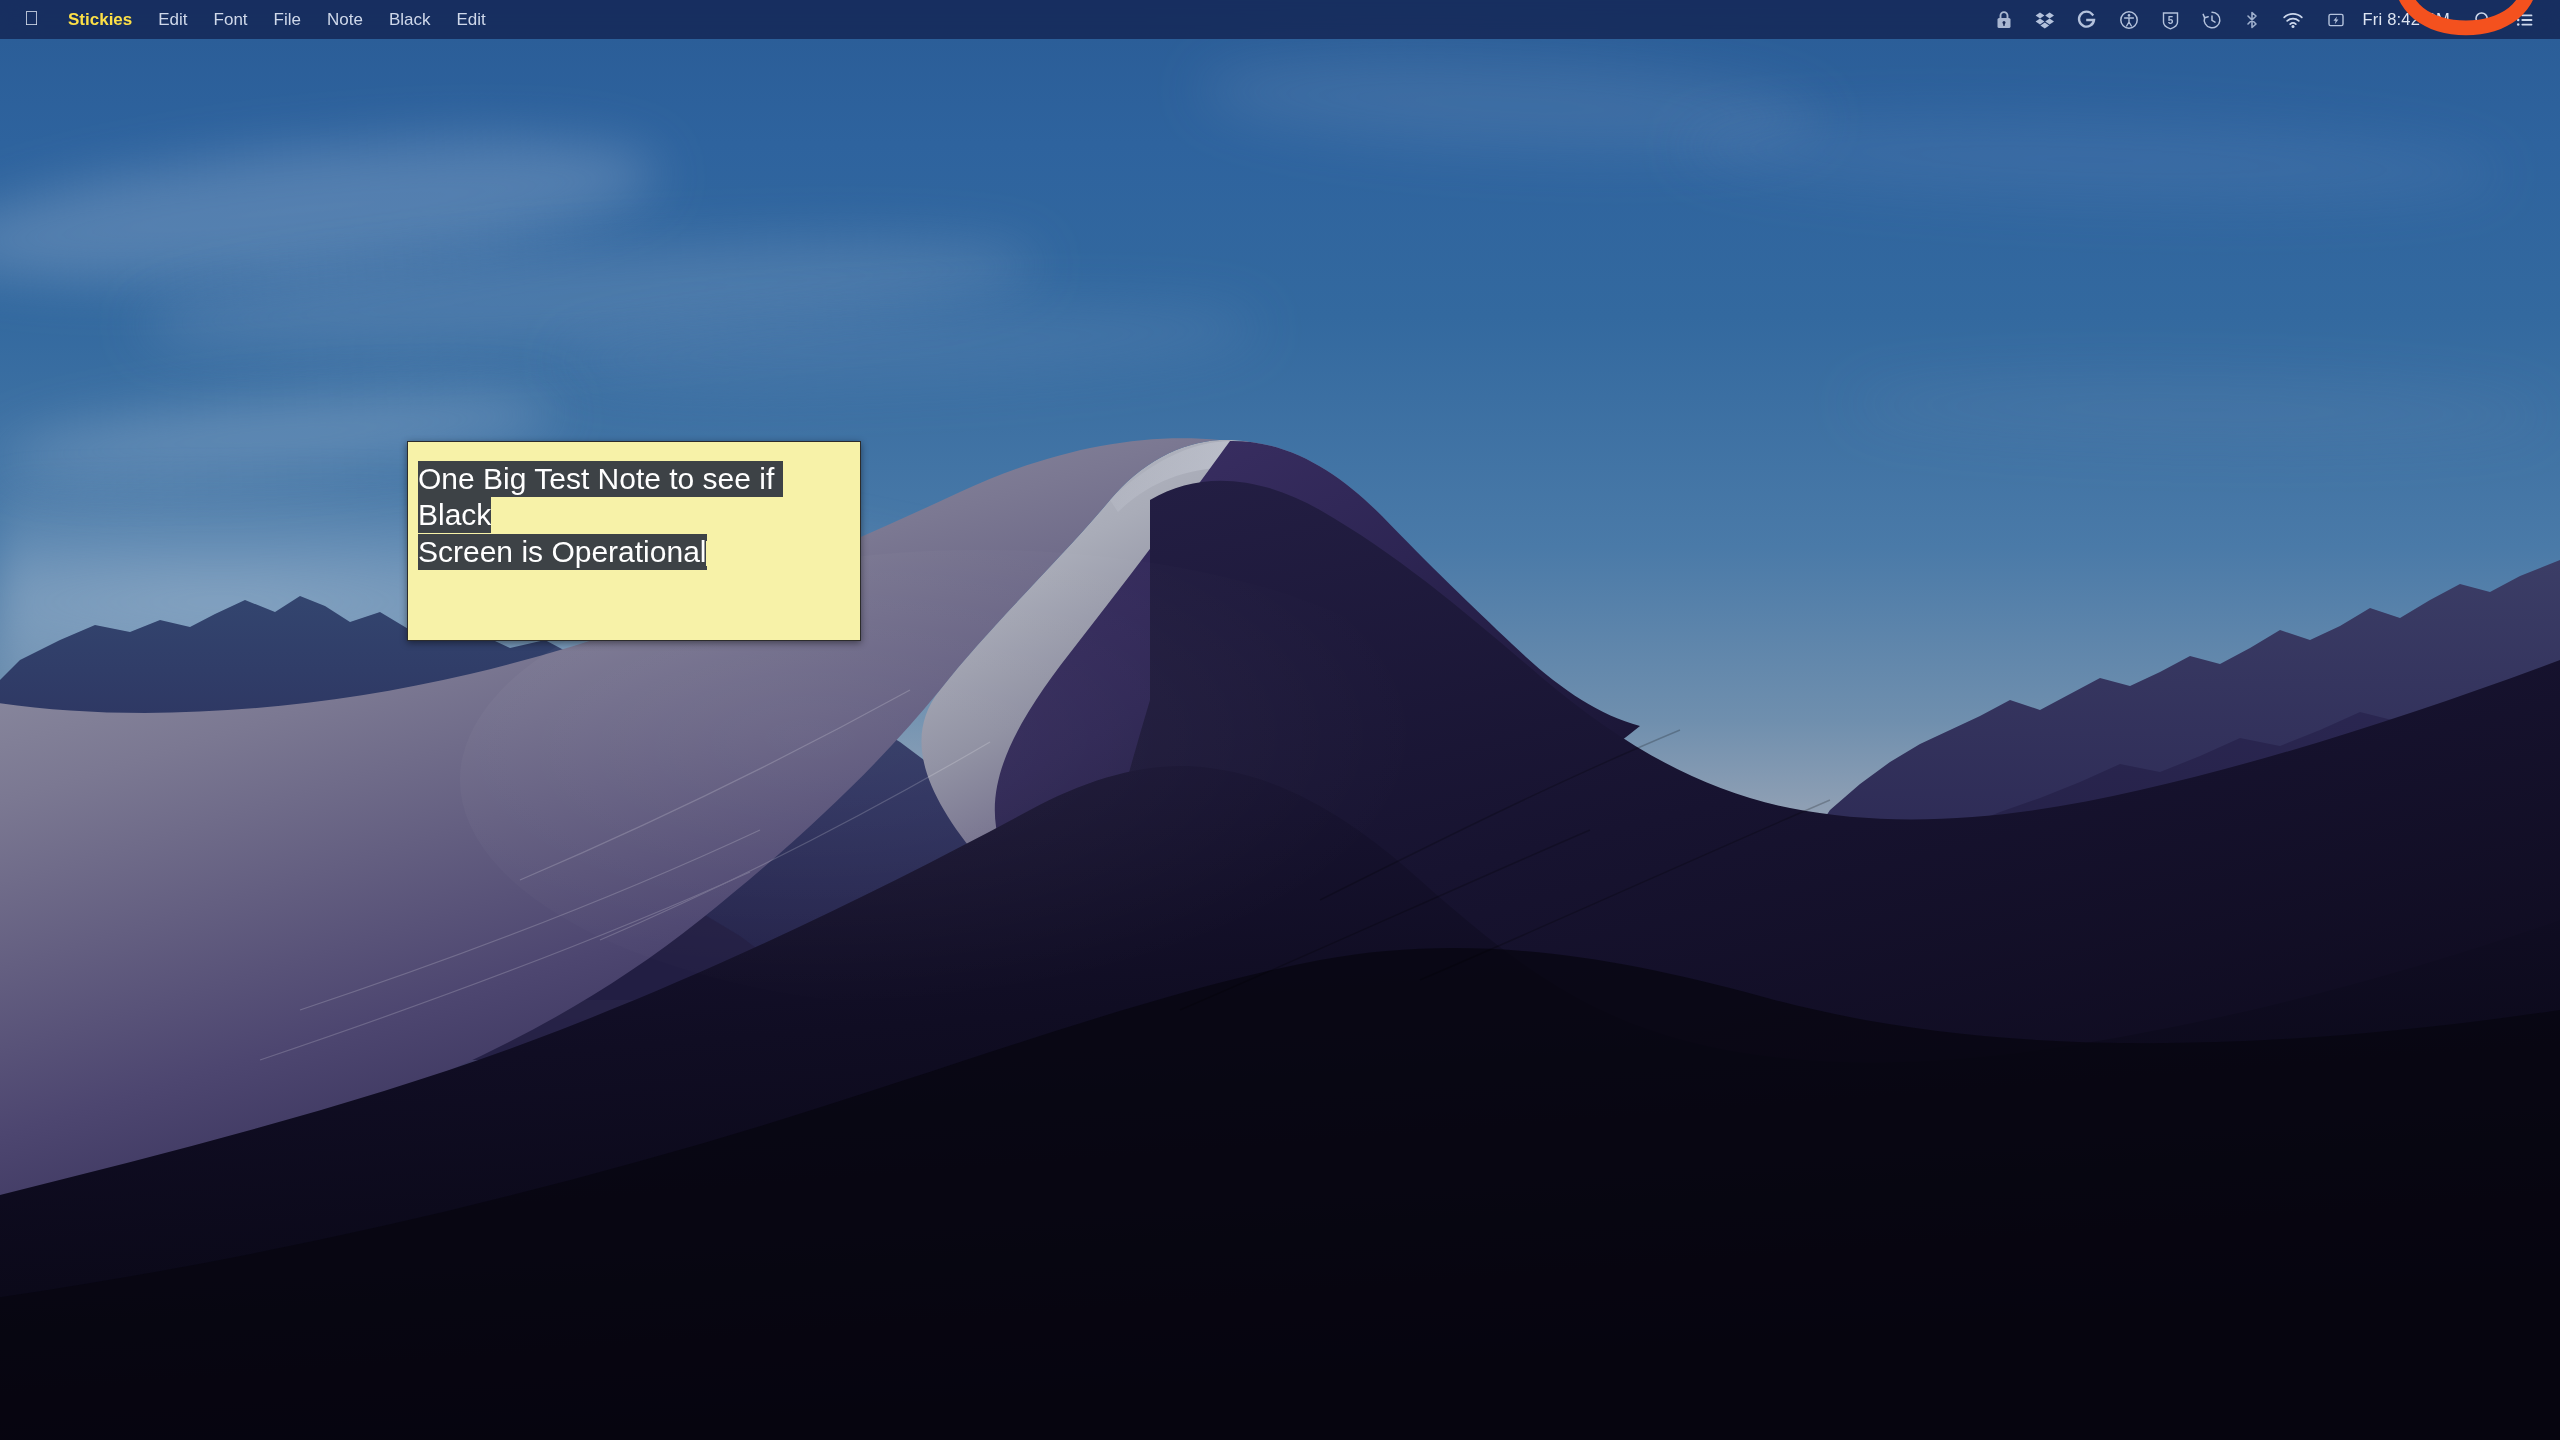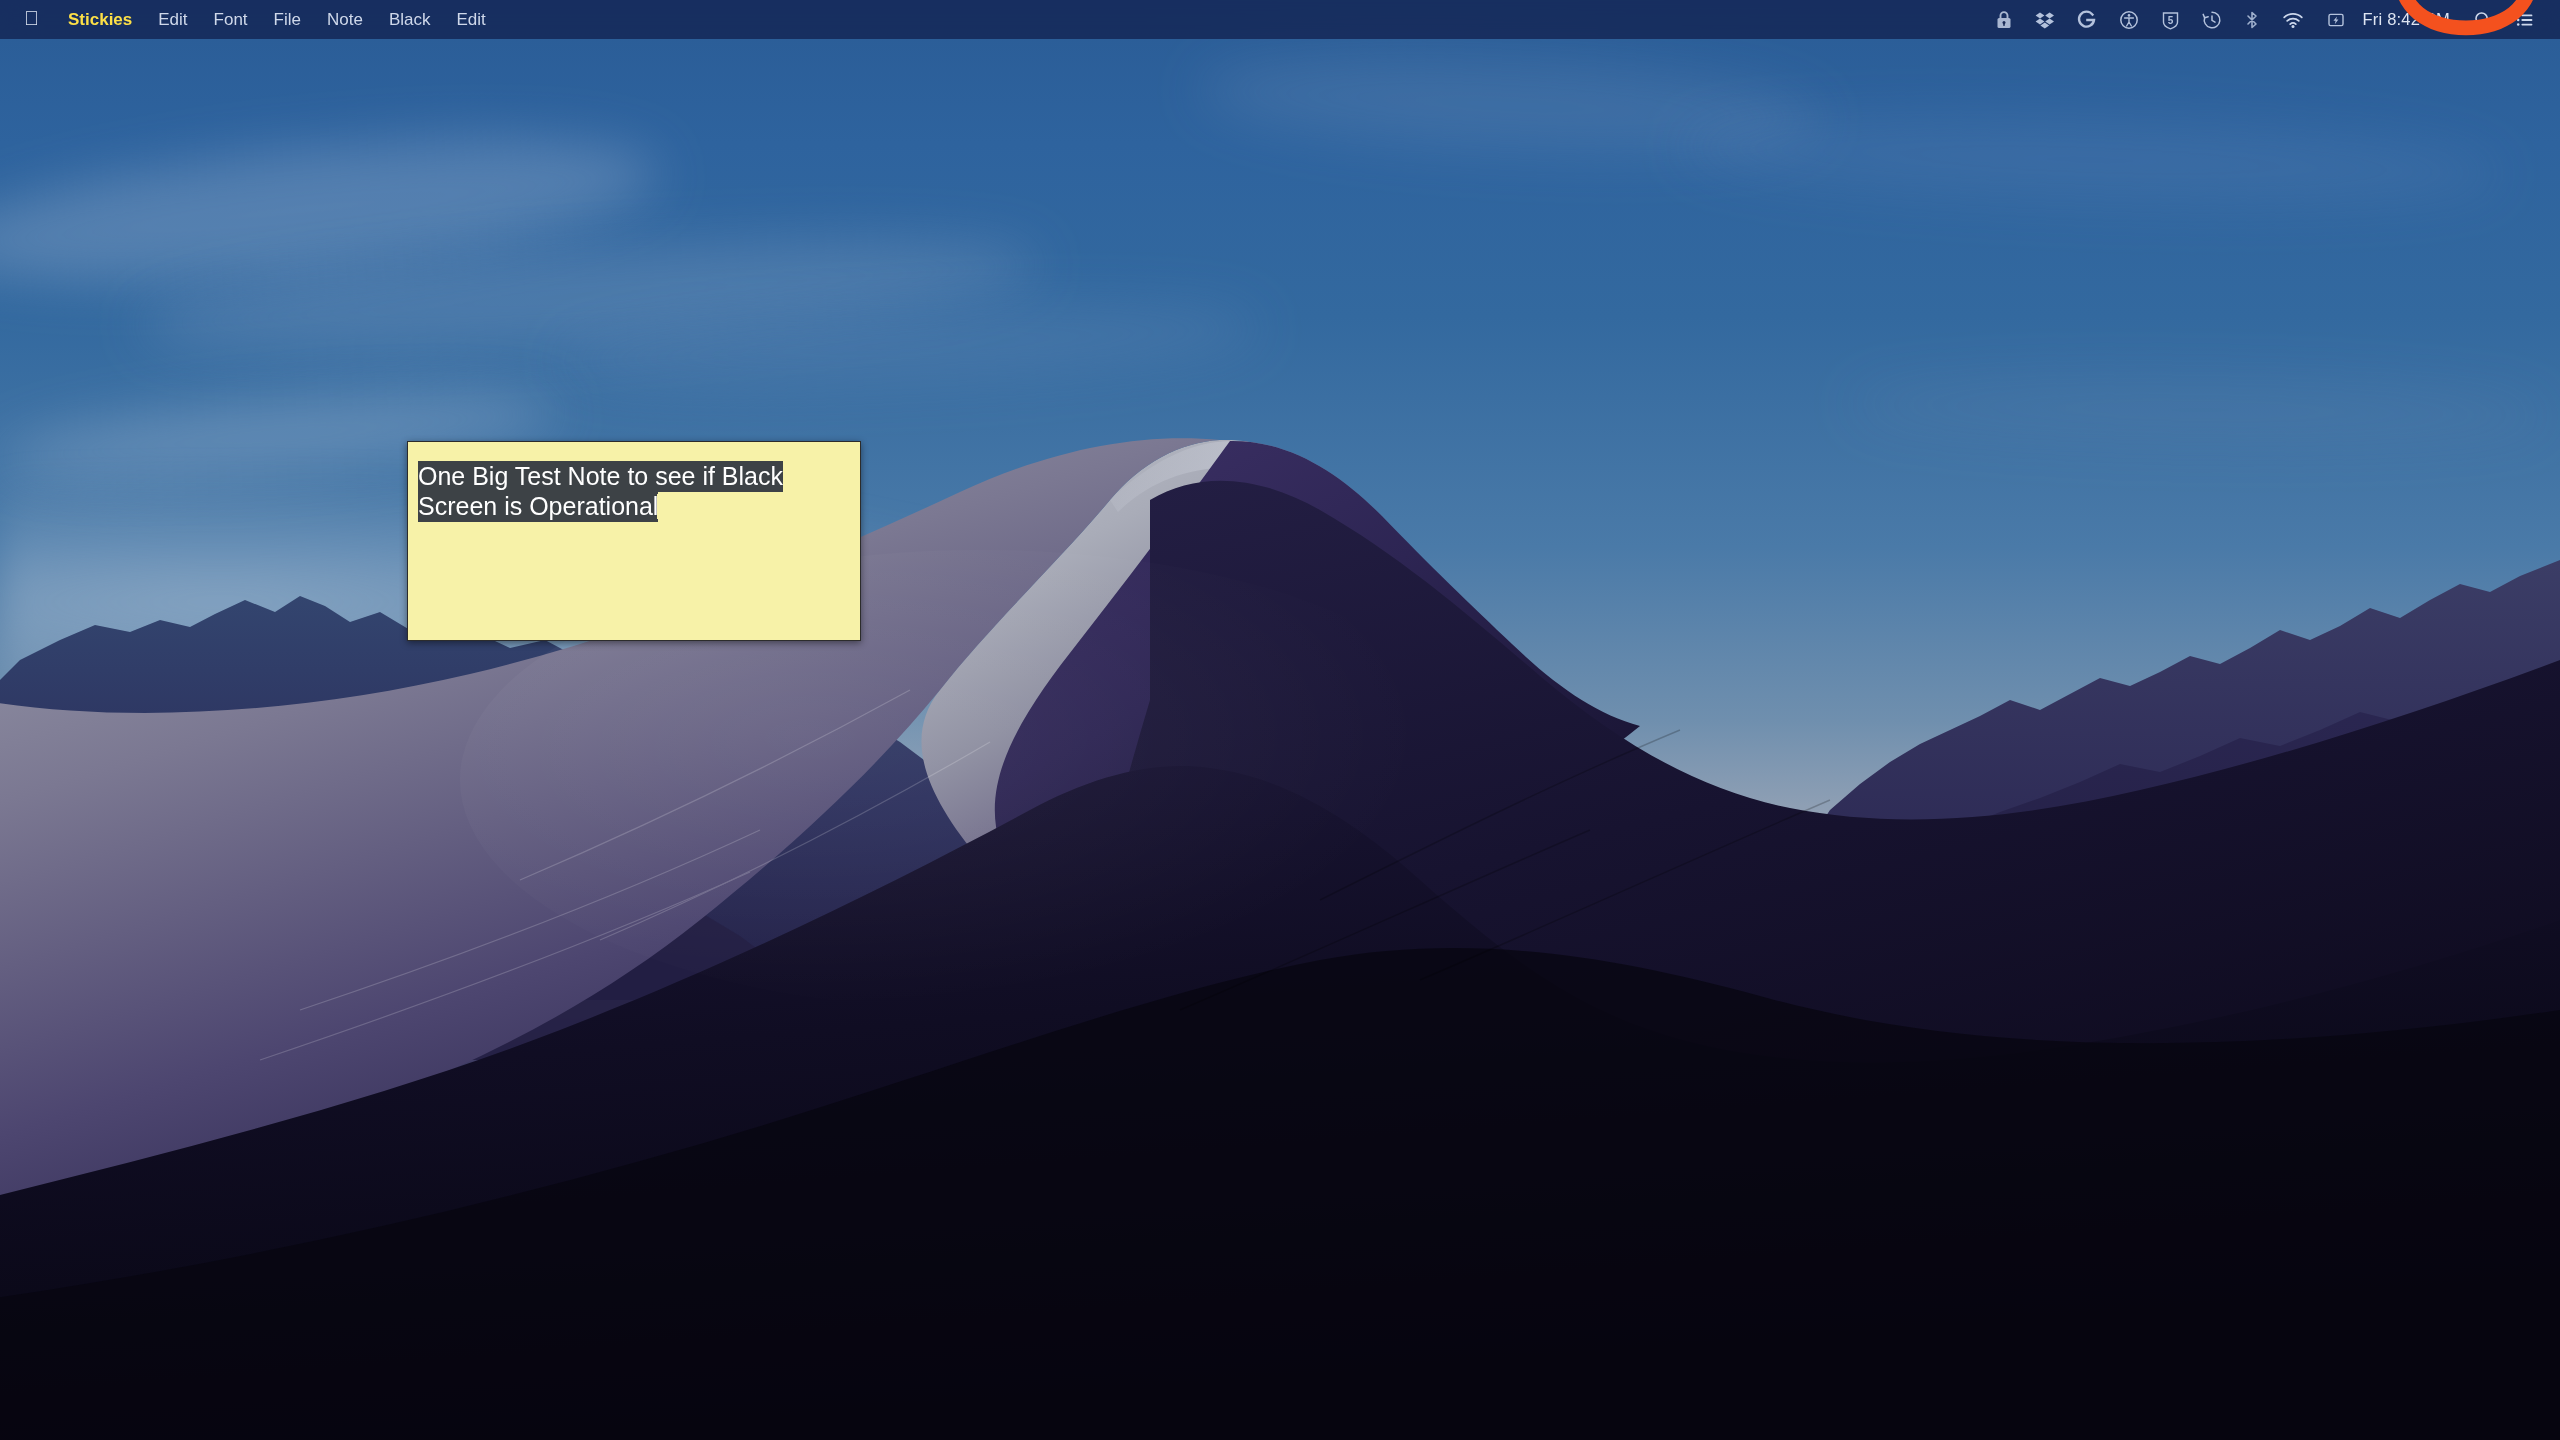--- a/index.html
+++ b/index.html
@@ -134,21 +134,21 @@
     width: 452px;
     height: 198px;
     background: #f7f2a8;
     border: 1px solid #2c2c2c;
     box-shadow: 0 2px 7px rgba(0,0,0,0.45);
     z-index: 40;
     overflow: hidden;
   }
   #sticky-note .note-body {
     padding: 19px 12px 10px 10px;
-    font-size: 25px;
+    font-size: 30px;
     line-height: 1.21;
     color: #111;
     white-space: pre-wrap;
     word-wrap: break-word;
   }
   .note-selection {
     background: #3d4246;
     color: #ffffff;
     box-decoration-break: clone;
     -webkit-box-decoration-break: clone;

